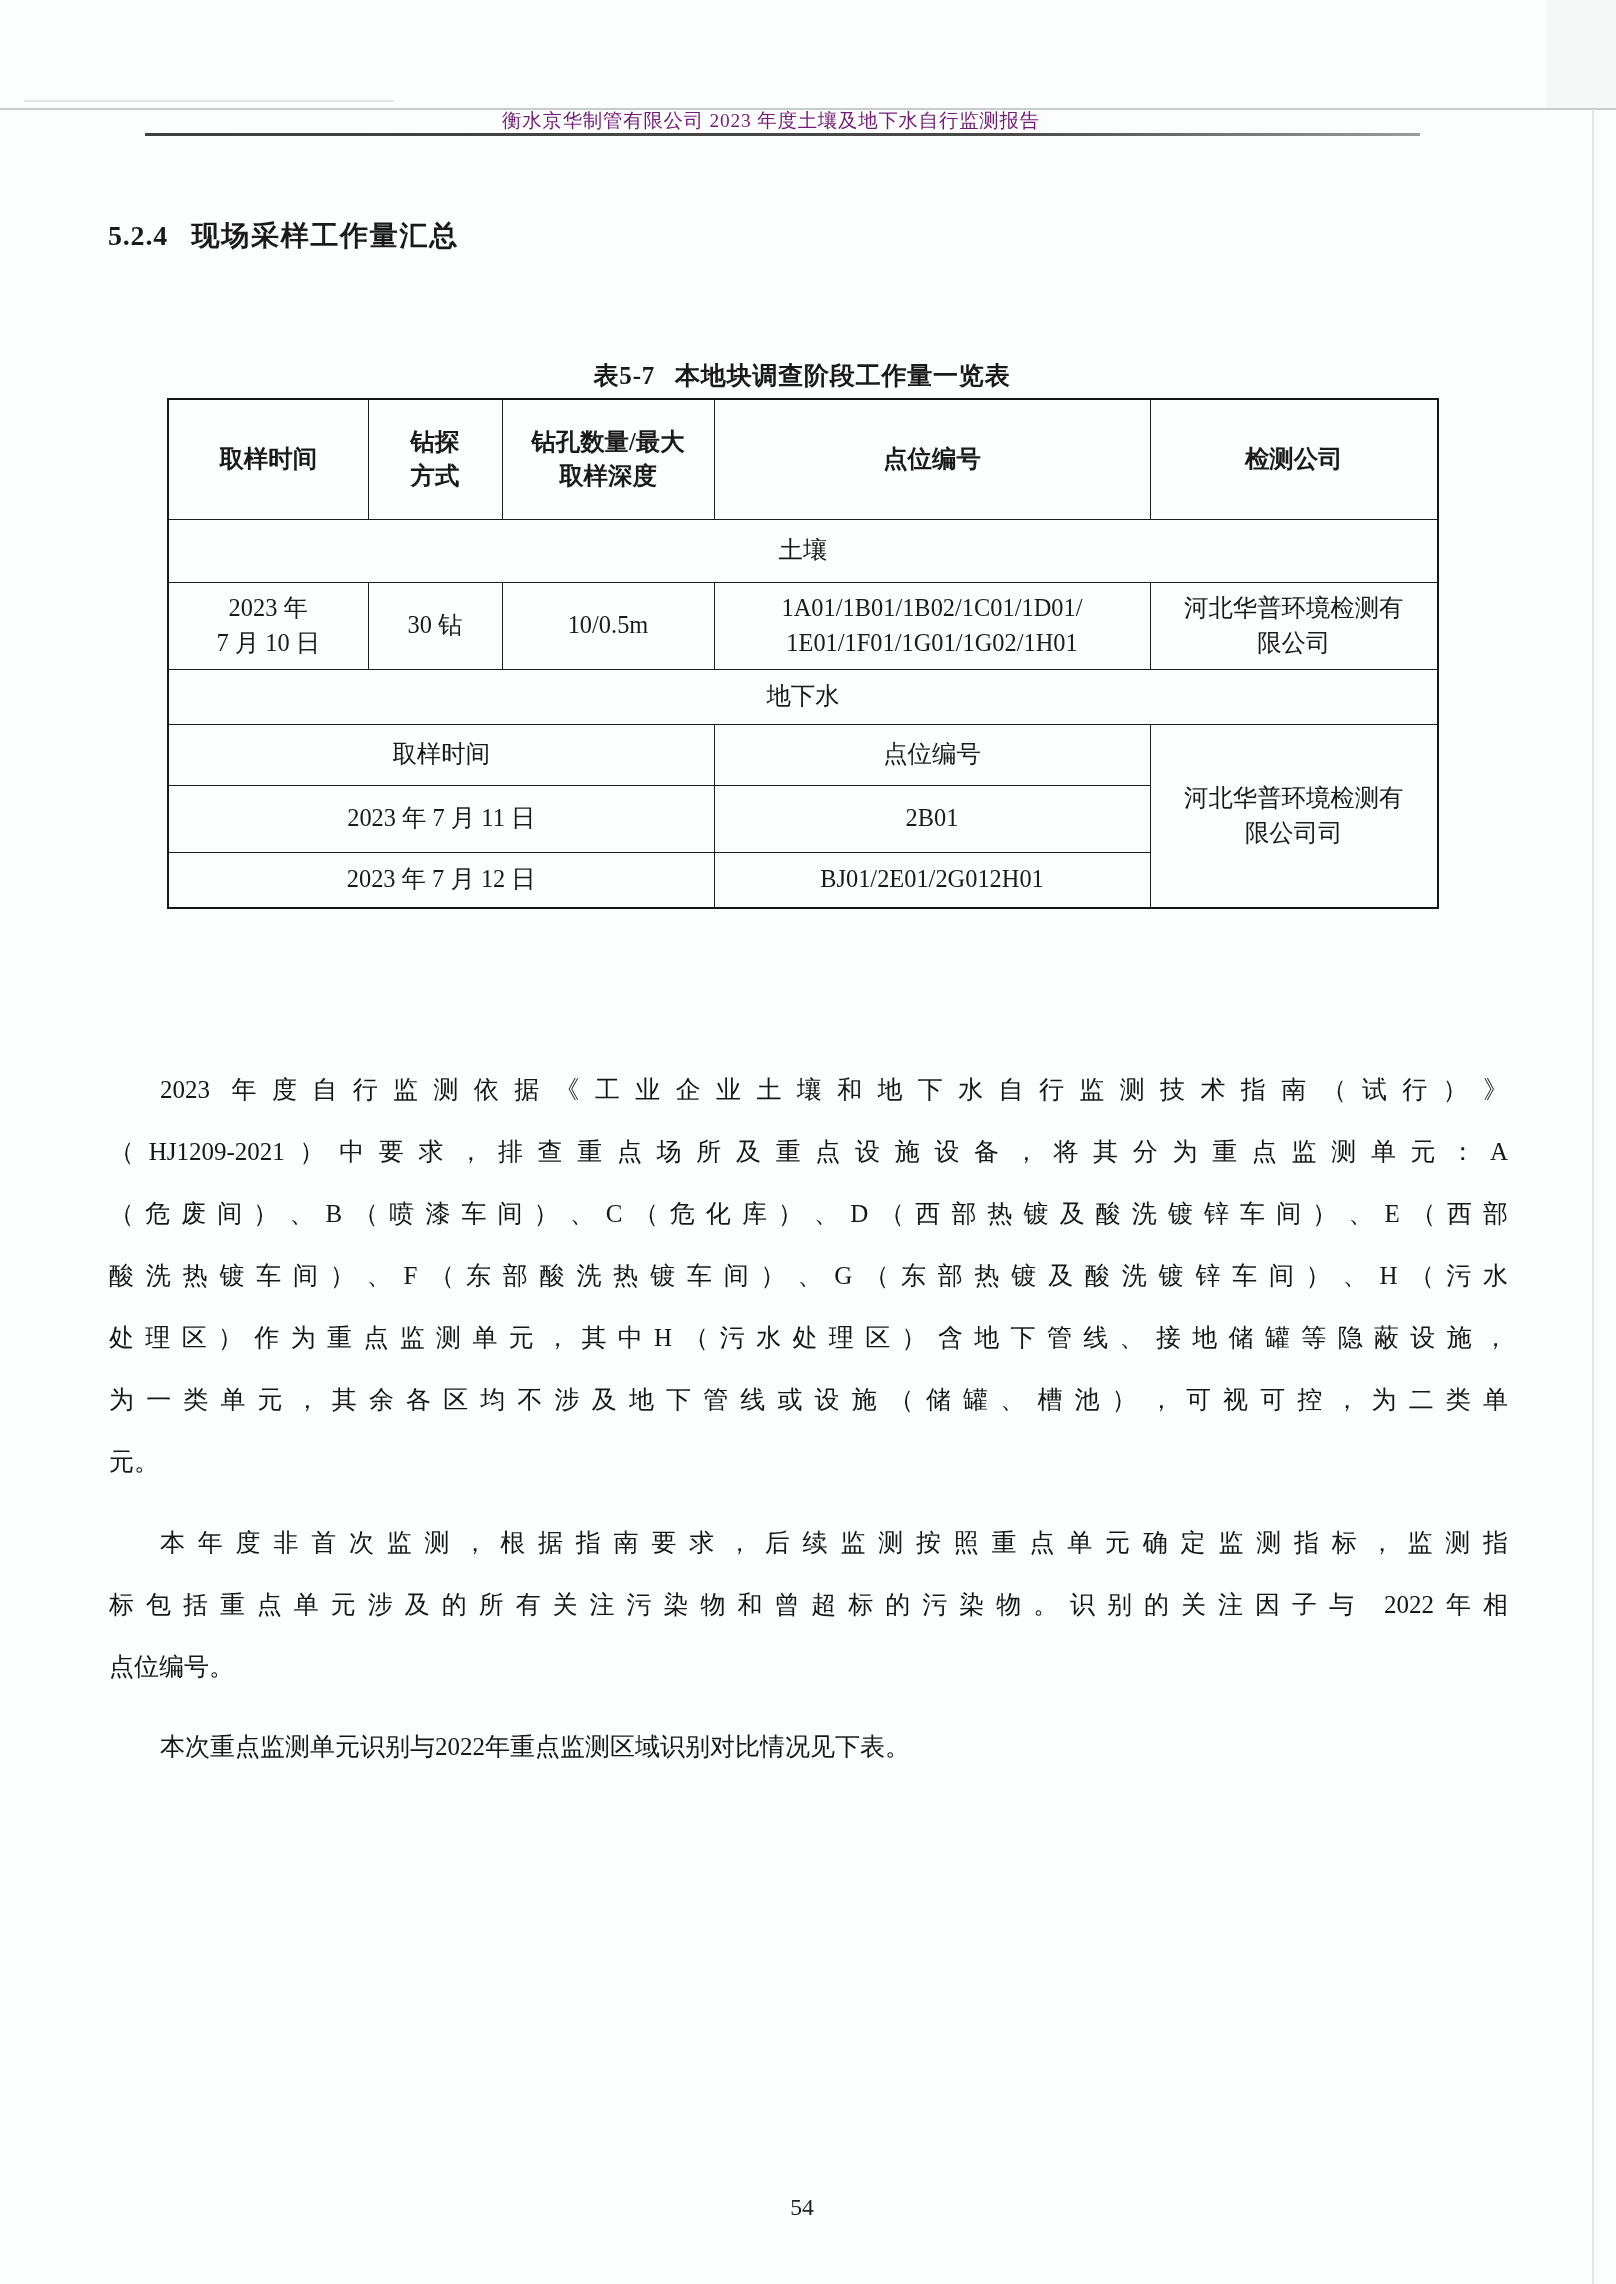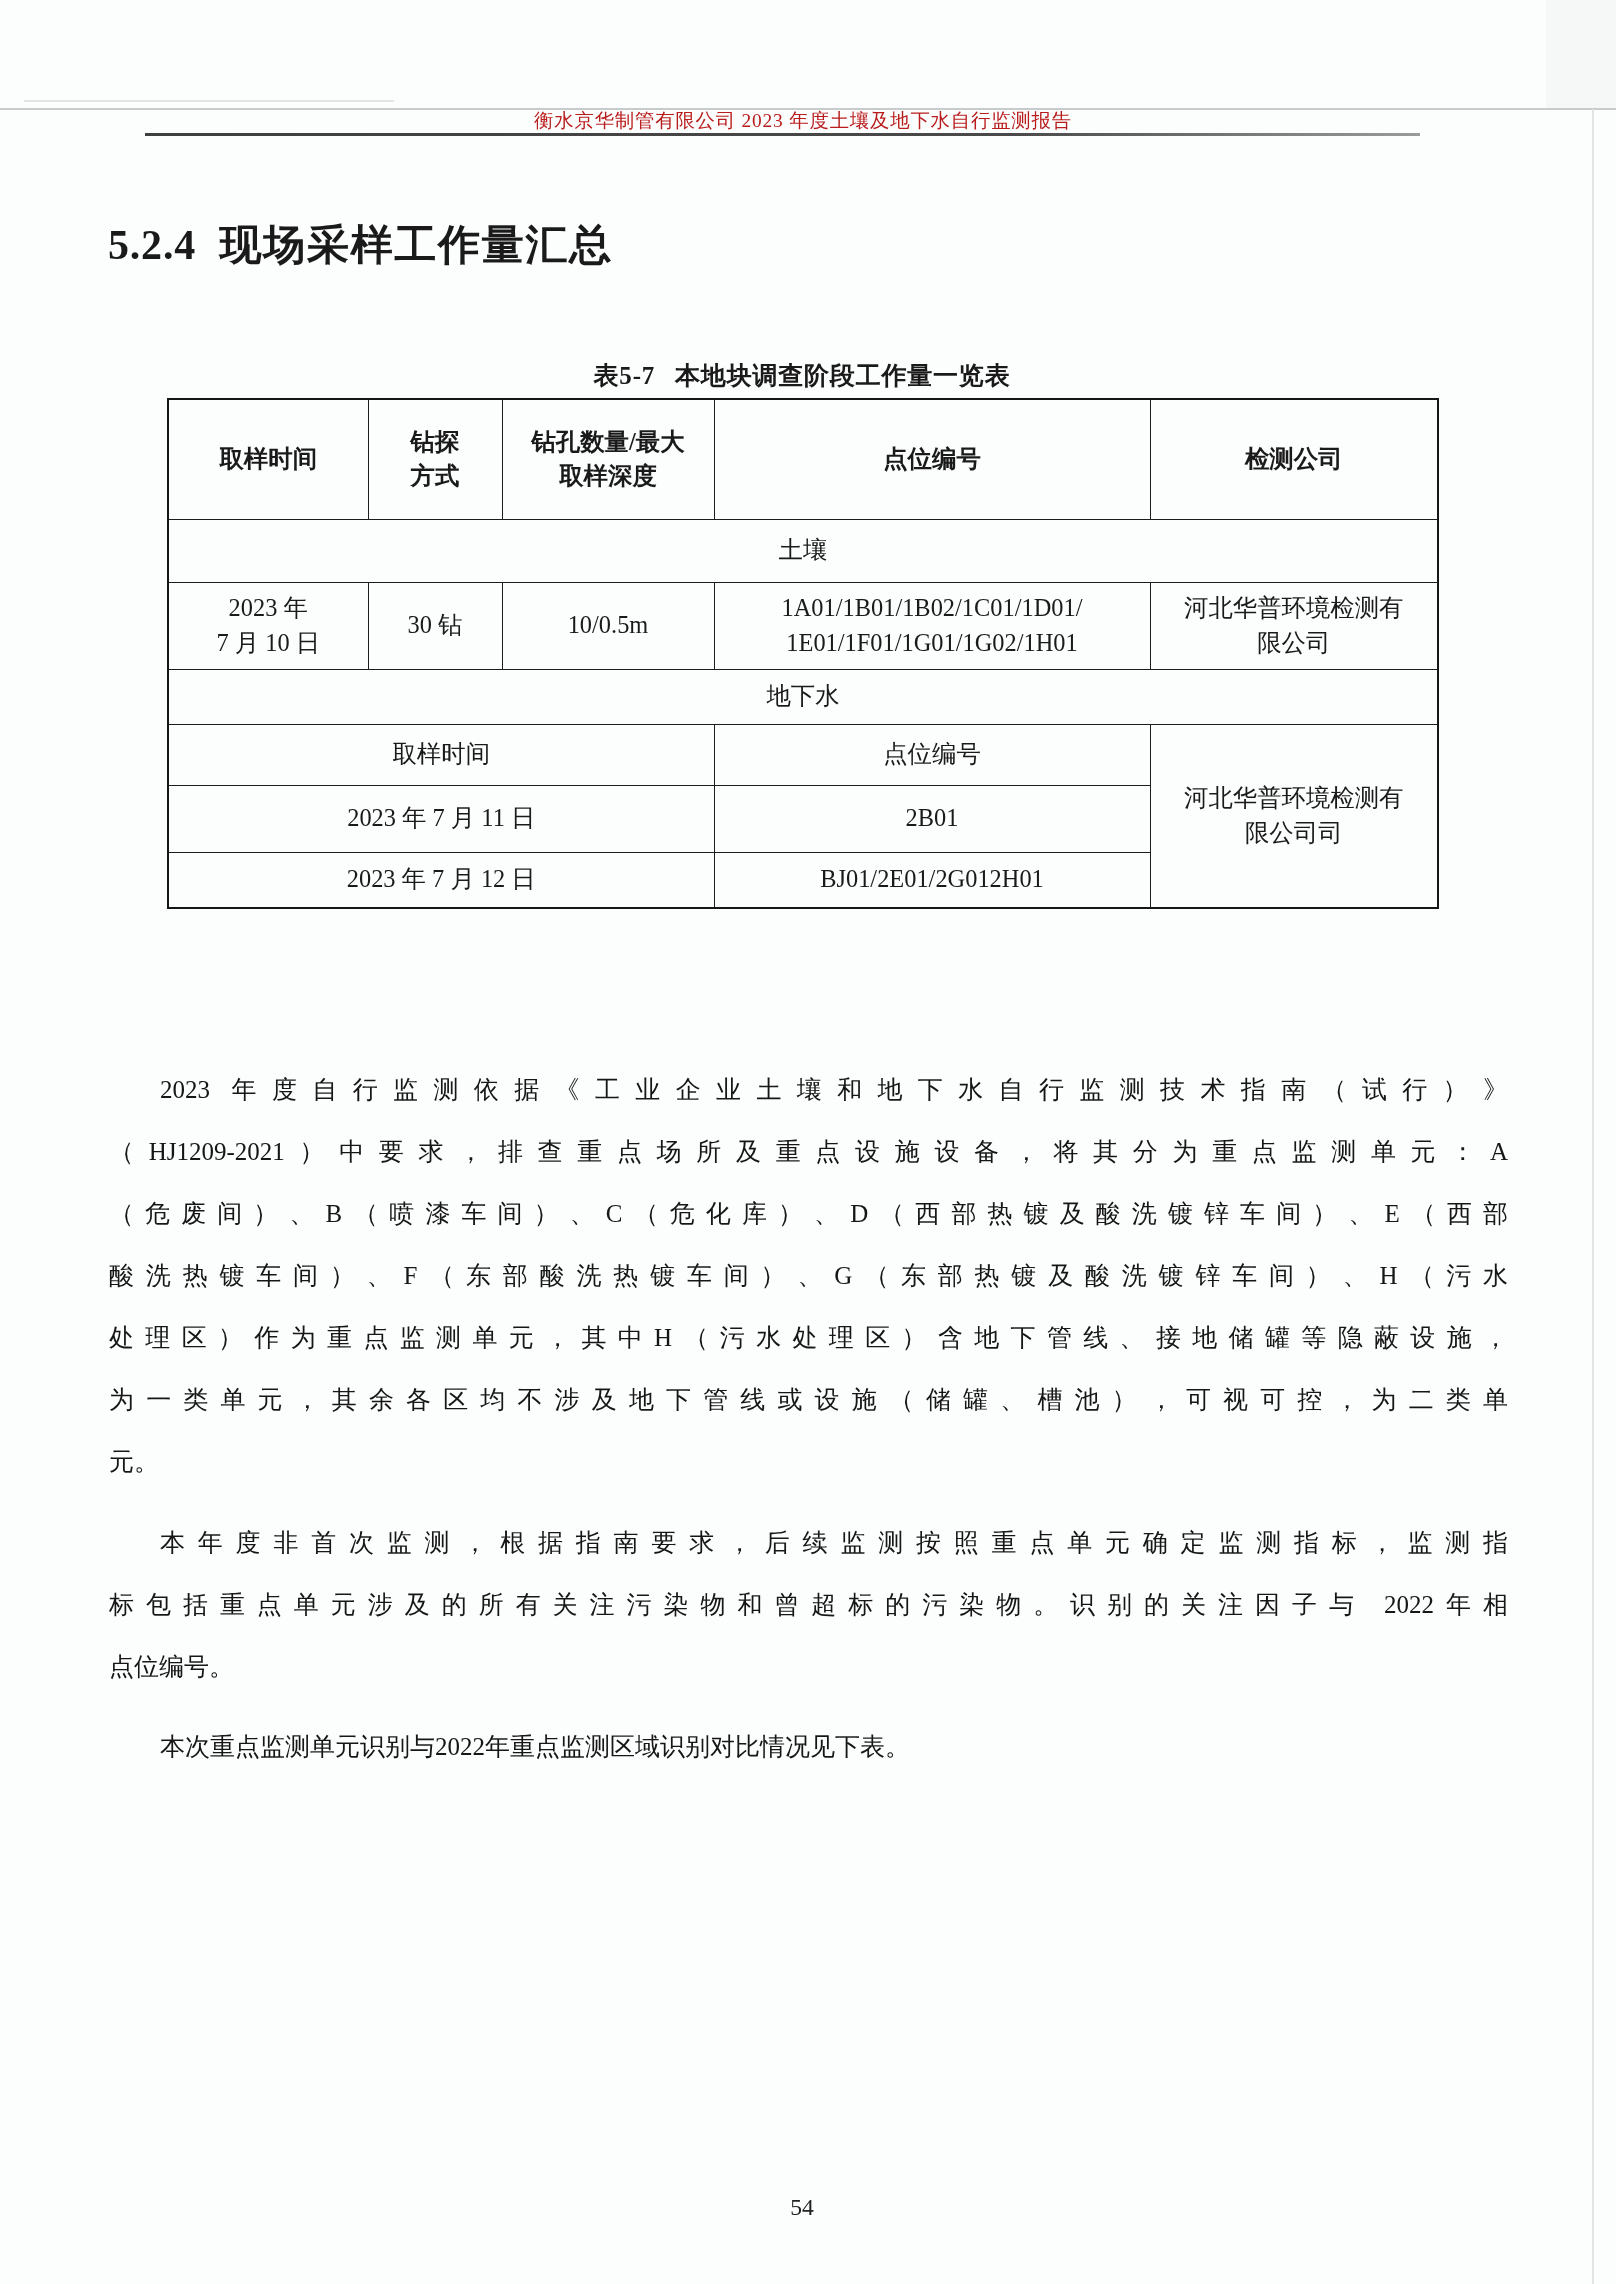--- a/index.html
+++ b/index.html
@@ -16,27 +16,27 @@
   
   .hairline-a { position:absolute; left:23.6px; top:100px; width:370px; height:1.7px; background:#e2e5e5; }
   .hairline-b { position:absolute; left:0; top:108px; width:1616px; height:1.7px; background:#c7cbcb; }
   .header-rule { position:absolute; left:145px; top:133px; width:1275px; height:3.4px;
                  background:linear-gradient(to right,#3f3f3f 0%,#4a4a4a 68%,#9b9b9b 100%); }
   .edge-right { position:absolute; left:1592px; top:109px; width:1.7px; height:2175px; background:#e0e4e4; }
   .corner-wash { position:absolute; left:1546px; top:0; width:71px; height:108px; background:#f1f3f3; opacity:.6; }
 
   
   .doc-header { position:absolute; left:0; top:107px; width:1542px; text-align:center;
-                font-size:19.4px; letter-spacing:0.8px; color:#b91c1c;padding-left:32px; }
+                font-size:19.4px; letter-spacing:0.8px; color:#701a75; }
 
   
   .sec-heading { position:absolute; left:108px; font-weight:bold; white-space:nowrap; }
   .sec-heading .h-num { letter-spacing:0.8px; }
   .sec-heading .h-title { margin-left:23.6px; letter-spacing:1.7px; }
-  #h524 { top:217px; font-size:42px; }
+  #h524 { top:217px; font-size:28px; }
   #h53  { top:966px; font-size:35px; }
 
   
   .intro { position:absolute; left:109px; top:306px; width:1399px;
            font-size:25px; line-height:35px; text-indent:51px; }
 
   
   .tbl-caption { position:absolute; left:167px; top:359px; width:1270px; text-align:center;
                  font-size:25px; font-weight:bold; letter-spacing:0.8px; }
   .tbl-caption .cap-text { margin-left:20px; }

